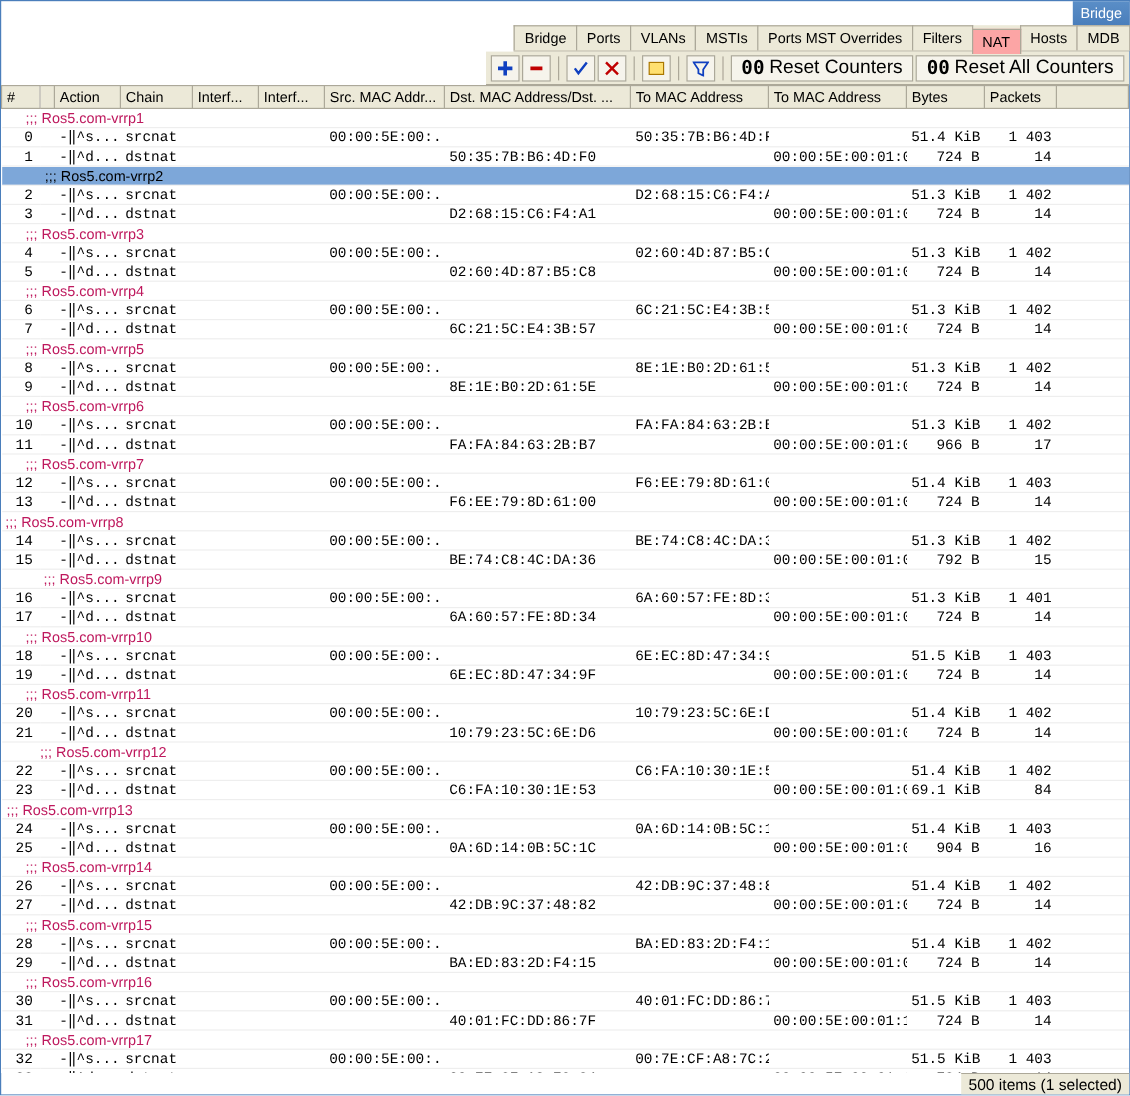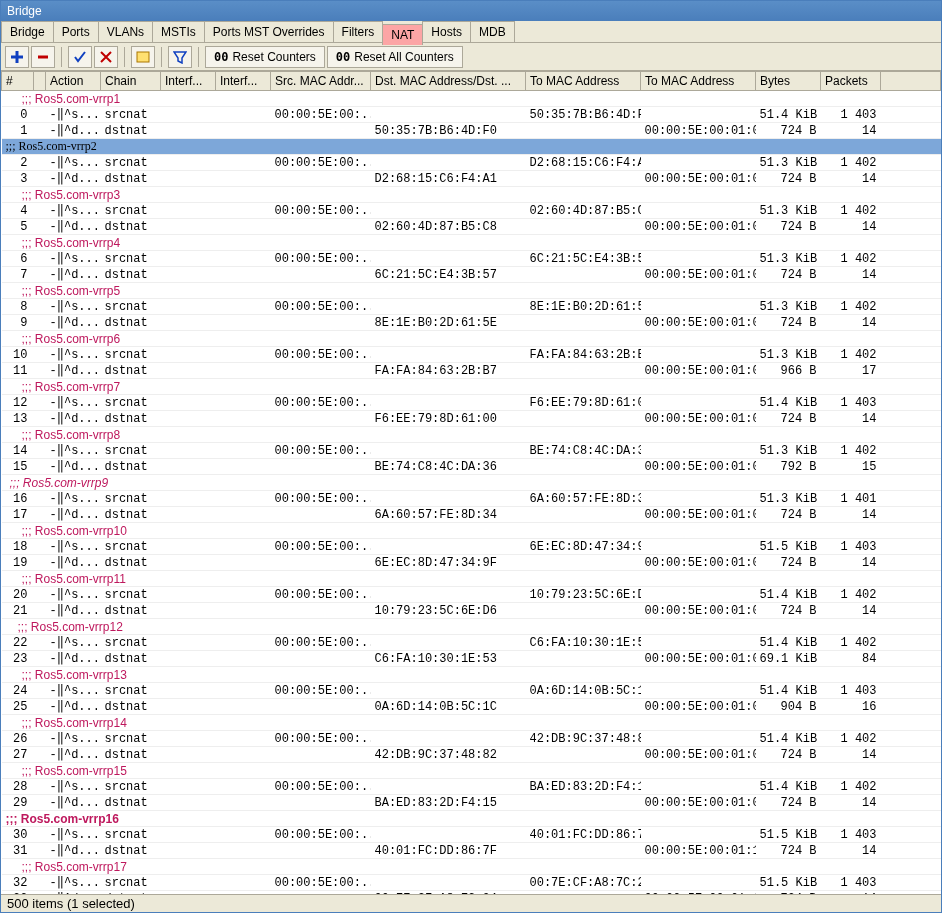--- a/index.html
+++ b/index.html
@@ -1,25 +1,25 @@
 <!DOCTYPE html>
 <html><head>
 <meta charset="utf-8">
 <style>
 * { box-sizing: border-box; margin: 0; padding: 0; }
 body { font-family: "SimSun","NSimSun","宋体",Tahoma,sans-serif; font-size: 12px; background: #fff; overflow: hidden; width: 942px; height: 913px; }
-.window { width: 942px; height: 913px; display: flex; flex-direction: column; border: 1px solid #4a7ebb; }
+.window { width: 942px; height: 913px; display: flex; flex-direction: column; border: 1px solid #4a7ebb; align-items: flex-end; }
 .titlebar { background: linear-gradient(#5a8ec7,#4a7ebb); color: #fff; height: 20px; line-height: 20px; padding: 0 6px; font-size: 12px; }
 .tabbar { display: flex; background: #ece9d8; border-bottom: 1px solid #aca899; height: 22px; }
 .tab { padding: 2px 8px; border: 1px solid #aca899; border-bottom: none; background: #ece9d8; margin-right: -1px; font-size: 12px; line-height: 17px; cursor: default; }
 .tab.active { background: #fca5a5; position: relative; top: 3px; }
 .toolbar { display: flex; align-items: center; background: #ece9d8; border-bottom: 1px solid #aca899; height: 28px; padding: 2px 4px; gap: 2px; }
 .tbtn { width: 24px; height: 22px; border: 1px solid #aca899; background: #f6f4ec; display: flex; align-items: center; justify-content: center; cursor: default; }
 .tsep { width: 1px; height: 20px; background: #aca899; margin: 0 4px; }
-.longbtn { height: 22px; border: 1px solid #aca899; background: #f6f4ec; padding: 0 8px; display: inline-flex; align-items: center; gap: 4px; font-size: 12px; cursor: default; }
+.longbtn { height: 22px; border: 1px solid #aca899; background: #f6f4ec; padding: 0 8px; display: inline-flex; align-items: center; gap: 4px; font-size: 16px; cursor: default; }
 .tablewrap { flex: 1; overflow: auto; background: #fff; position: relative; }
 table { border-collapse: collapse; width: 100%; table-layout: fixed; }
 th { background: #ece9d8; border: 1px solid #aca899; font-weight: normal; font-size: 12px; text-align: left; padding: 2px 4px; height: 18px; overflow: hidden; white-space: nowrap; }
 td { border-bottom: 1px solid #eee; font-size: 12px; padding: 0 4px; height: 16px; overflow: hidden; white-space: nowrap; text-overflow: clip; font-family: Consolas,"Courier New",monospace; }
 tr.grouprow td { color: #be185d; font-family: inherit; }
 tr.selected td { background: #7da7d9; color: #000; }
 .num { text-align: right; padding-right: 6px; }
 .bytes { text-align: right; padding-right: 4px; }
 .pkts { text-align: right; padding-right: 4px; }
 .statusbar { background: #ece9d8; border-top: 1px solid #aca899; height: 18px; line-height: 18px; padding: 0 6px; font-size: 13px; }
@@ -149,21 +149,21 @@
             <td></td>
             <td></td>
             <td>50:35:7B:B6:4D:F0</td>
             <td></td>
             <td>00:00:5E:00:01:01</td>
             <td class="bytes">724 B</td>
             <td class="pkts">14</td>
             <td></td>
           </tr>
           <tr class="grouprow selected">
-            <td colspan="13" style="padding-left: 4px; font-family: Liberation Serif, serif;">;;; Ros5.com-vrrp2</td>
+            <td colspan="13" style="padding-left: 36px;">;;; Ros5.com-vrrp2</td>
           </tr>
           <tr>
             <td class="num">2</td>
             <td></td>
             <td>-‖^s...</td>
             <td>srcnat</td>
             <td></td>
             <td></td>
             <td>00:00:5E:00:...</td>
             <td></td>
@@ -347,21 +347,21 @@
             <td></td>
             <td></td>
             <td>F6:EE:79:8D:61:00</td>
             <td></td>
             <td>00:00:5E:00:01:07</td>
             <td class="bytes">724 B</td>
             <td class="pkts">14</td>
             <td></td>
           </tr>
           <tr class="grouprow">
-            <td colspan="13" style="padding-left: 20px;">;;; Ros5.com-vrrp8</td>
+            <td colspan="13" style="padding-left: 3px;">;;; Ros5.com-vrrp8</td>
           </tr>
           <tr>
             <td class="num">14</td>
             <td></td>
             <td>-‖^s...</td>
             <td>srcnat</td>
             <td></td>
             <td></td>
             <td>00:00:5E:00:...</td>
             <td></td>
@@ -380,21 +380,21 @@
             <td></td>
             <td></td>
             <td>BE:74:C8:4C:DA:36</td>
             <td></td>
             <td>00:00:5E:00:01:08</td>
             <td class="bytes">792 B</td>
             <td class="pkts">15</td>
             <td></td>
           </tr>
           <tr class="grouprow">
-            <td colspan="13" style="padding-left: 8px; font-style: italic;">;;; Ros5.com-vrrp9</td>
+            <td colspan="13" style="padding-left: 35px;">;;; Ros5.com-vrrp9</td>
           </tr>
           <tr>
             <td class="num">16</td>
             <td></td>
             <td>-‖^s...</td>
             <td>srcnat</td>
             <td></td>
             <td></td>
             <td>00:00:5E:00:...</td>
             <td></td>
@@ -479,21 +479,21 @@
             <td></td>
             <td></td>
             <td>10:79:23:5C:6E:D6</td>
             <td></td>
             <td>00:00:5E:00:01:0B</td>
             <td class="bytes">724 B</td>
             <td class="pkts">14</td>
             <td></td>
           </tr>
           <tr class="grouprow">
-            <td colspan="13" style="padding-left: 16px;">;;; Ros5.com-vrrp12</td>
+            <td colspan="13" style="padding-left: 32px;">;;; Ros5.com-vrrp12</td>
           </tr>
           <tr>
             <td class="num">22</td>
             <td></td>
             <td>-‖^s...</td>
             <td>srcnat</td>
             <td></td>
             <td></td>
             <td>00:00:5E:00:...</td>
             <td></td>
@@ -512,21 +512,21 @@
             <td></td>
             <td></td>
             <td>C6:FA:10:30:1E:53</td>
             <td></td>
             <td>00:00:5E:00:01:0C</td>
             <td class="bytes">69.1 KiB</td>
             <td class="pkts">84</td>
             <td></td>
           </tr>
           <tr class="grouprow">
-            <td colspan="13" style="padding-left: 20px;">;;; Ros5.com-vrrp13</td>
+            <td colspan="13" style="padding-left: 4px;">;;; Ros5.com-vrrp13</td>
           </tr>
           <tr>
             <td class="num">24</td>
             <td></td>
             <td>-‖^s...</td>
             <td>srcnat</td>
             <td></td>
             <td></td>
             <td>00:00:5E:00:...</td>
             <td></td>
@@ -611,21 +611,21 @@
             <td></td>
             <td></td>
             <td>BA:ED:83:2D:F4:15</td>
             <td></td>
             <td>00:00:5E:00:01:0F</td>
             <td class="bytes">724 B</td>
             <td class="pkts">14</td>
             <td></td>
           </tr>
           <tr class="grouprow">
-            <td colspan="13" style="padding-left: 4px; font-weight: bold;">;;; Ros5.com-vrrp16</td>
+            <td colspan="13" style="padding-left: 20px;">;;; Ros5.com-vrrp16</td>
           </tr>
           <tr>
             <td class="num">30</td>
             <td></td>
             <td>-‖^s...</td>
             <td>srcnat</td>
             <td></td>
             <td></td>
             <td>00:00:5E:00:...</td>
             <td></td>

